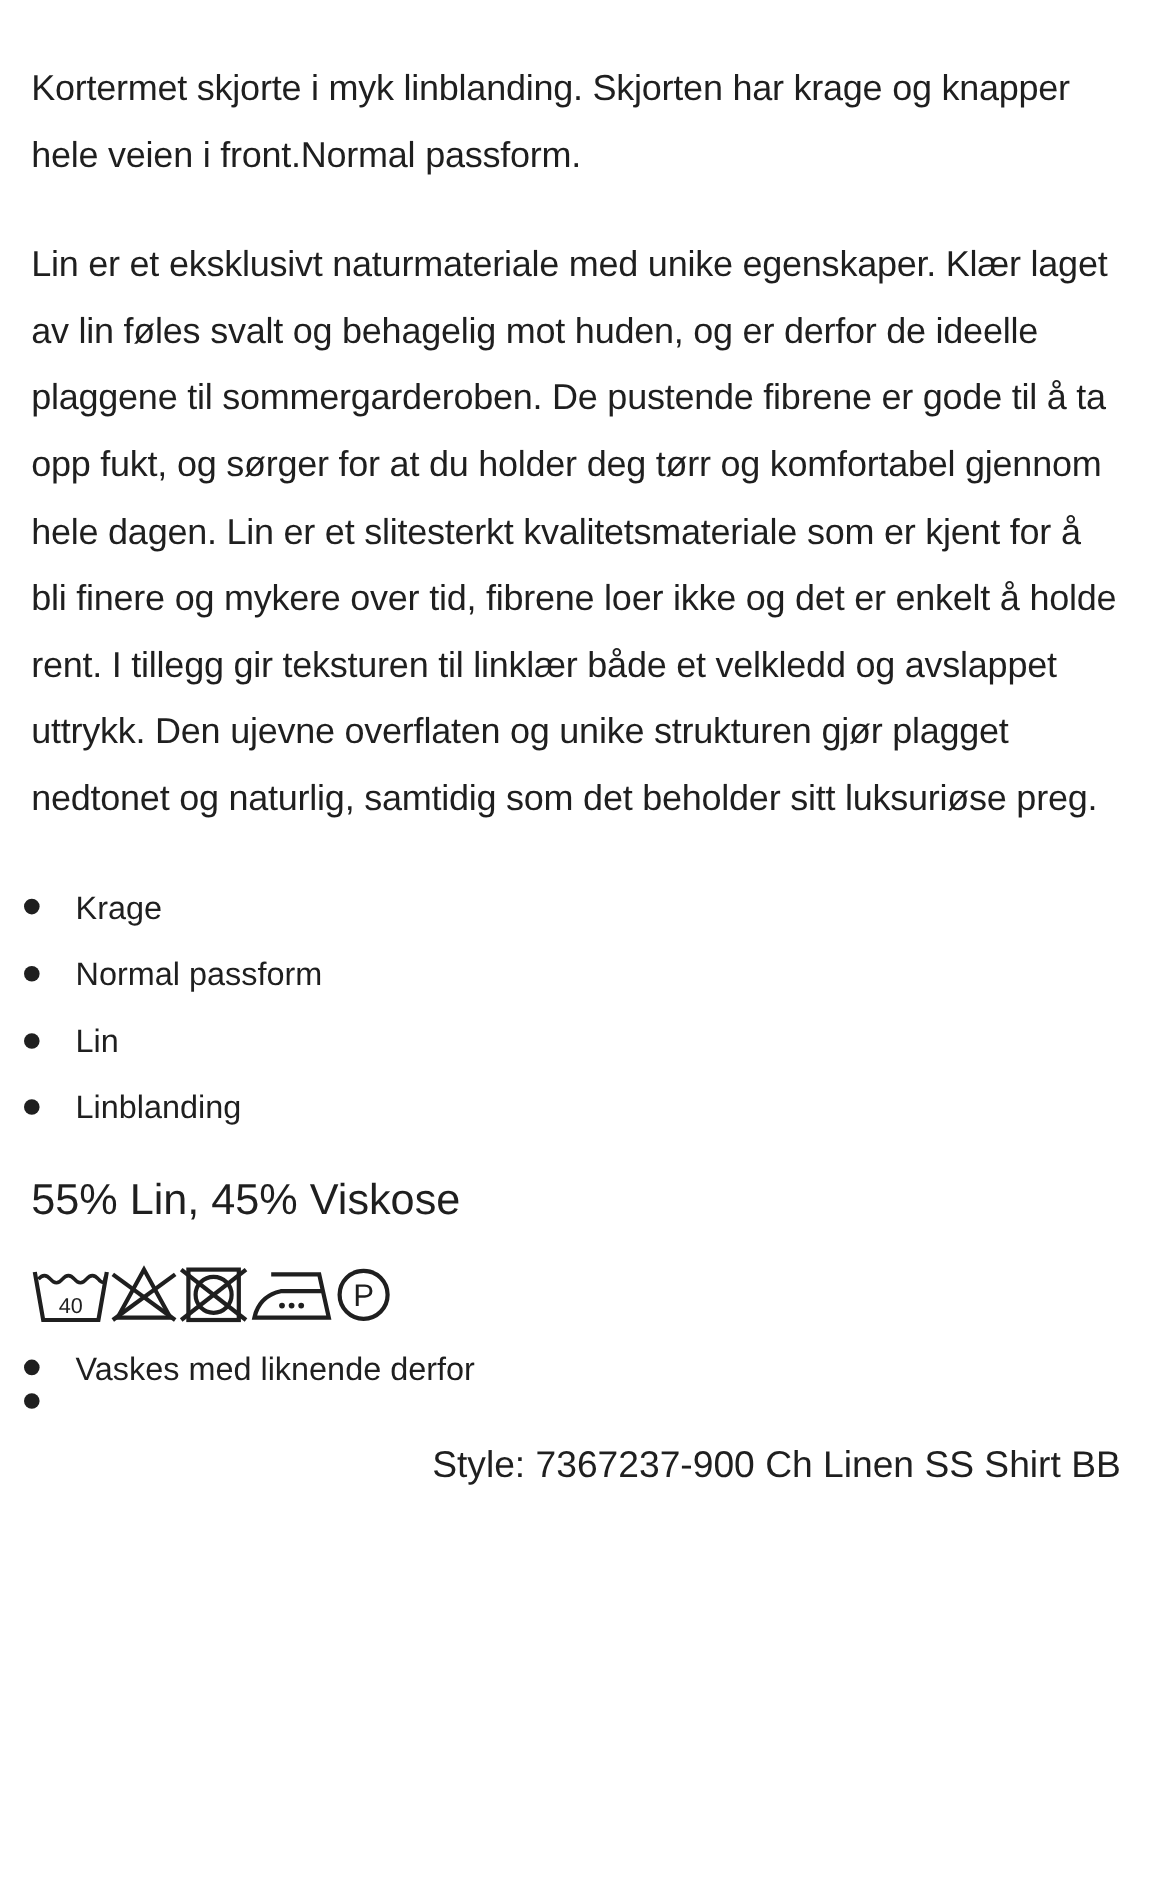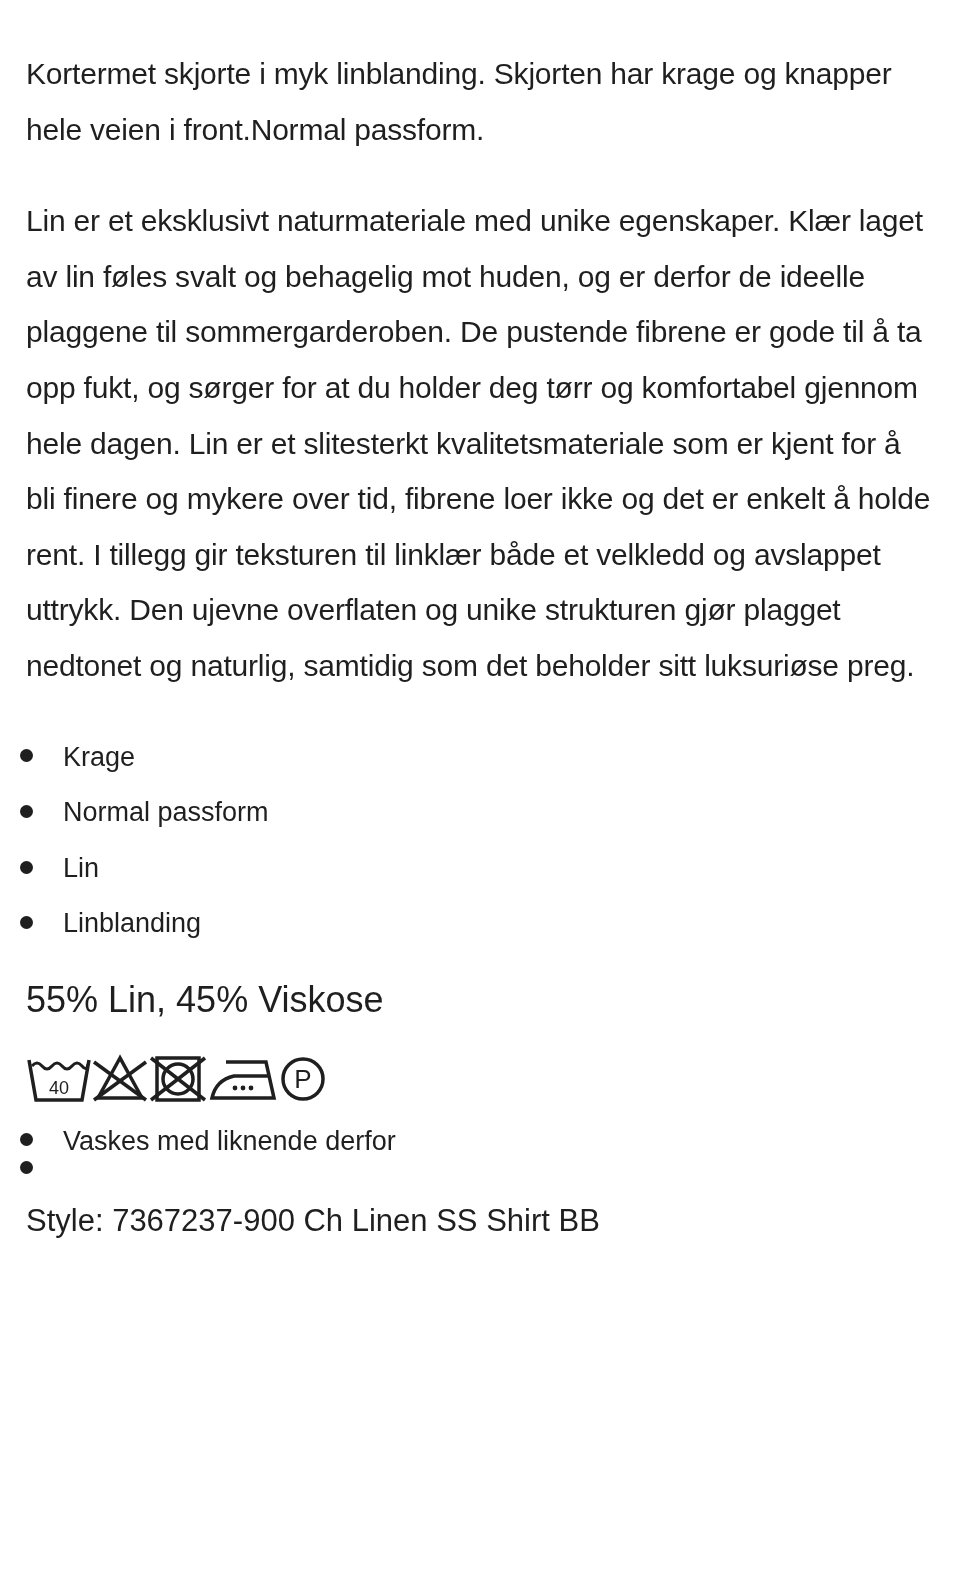--- a/index.html
+++ b/index.html
@@ -59,20 +59,21 @@
       align-items: flex-end;
       margin-top: 24px;
       height: 52px;
     }
     .care-icons svg { display: block; }
     .care-list { margin-top: 10px; }
     .style-line {
       margin: 24px 0 0 0;
       font-size: 31px;
       line-height: 55.6px;
+      text-align: right;
     }
   </style>
 </head>
 <body>
 
 <div class="page">
 
   <p class="para para-1">Kortermet skjorte i myk linblanding. Skjorten har krage og knapper hele veien i front.Normal passform.</p>
 
   <p class="para para-2">Lin er et eksklusivt naturmateriale med unike egenskaper. Klær laget av lin føles svalt og behagelig mot huden, og er derfor de ideelle plaggene til sommergarderoben. De pustende fibrene er gode til å ta opp fukt, og sørger for at du holder deg tørr og komfortabel gjennom hele dagen. Lin er et slitesterkt kvalitetsmateriale som er kjent for å bli finere og mykere over tid, fibrene loer ikke og det er enkelt å holde rent. I tillegg gir teksturen til linklær både et velkledd og avslappet uttrykk. Den ujevne overflaten og unike strukturen gjør plagget nedtonet og naturlig, samtidig som det beholder sitt luksuriøse preg.</p>

